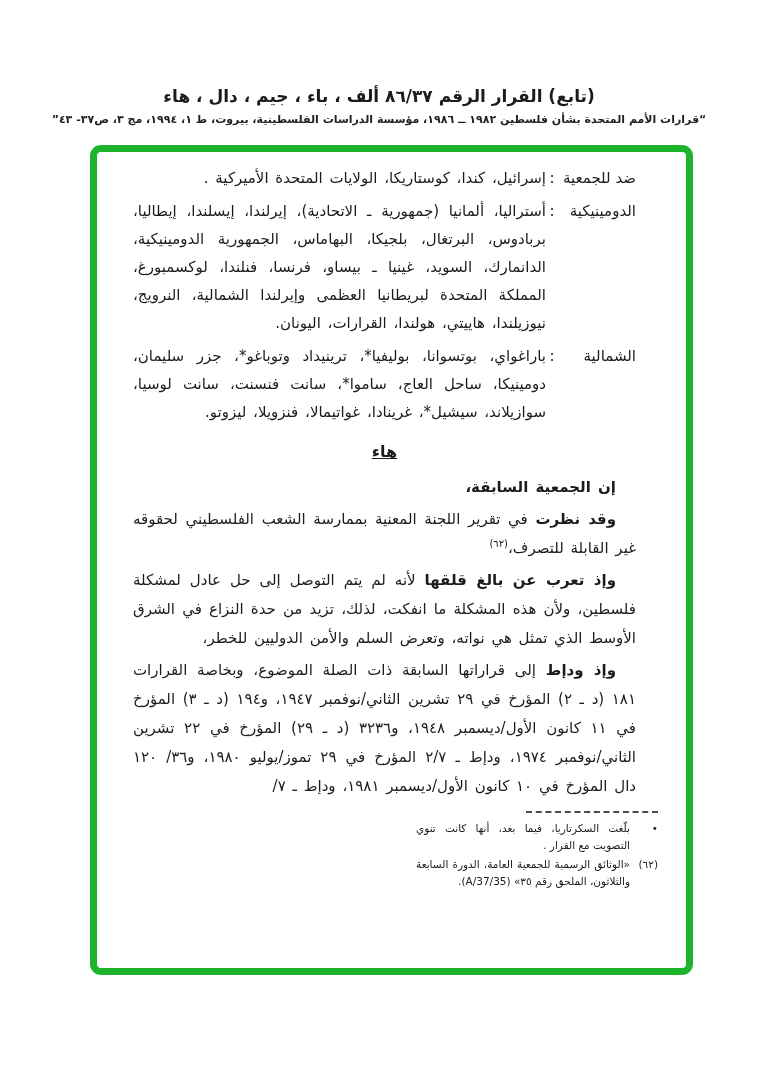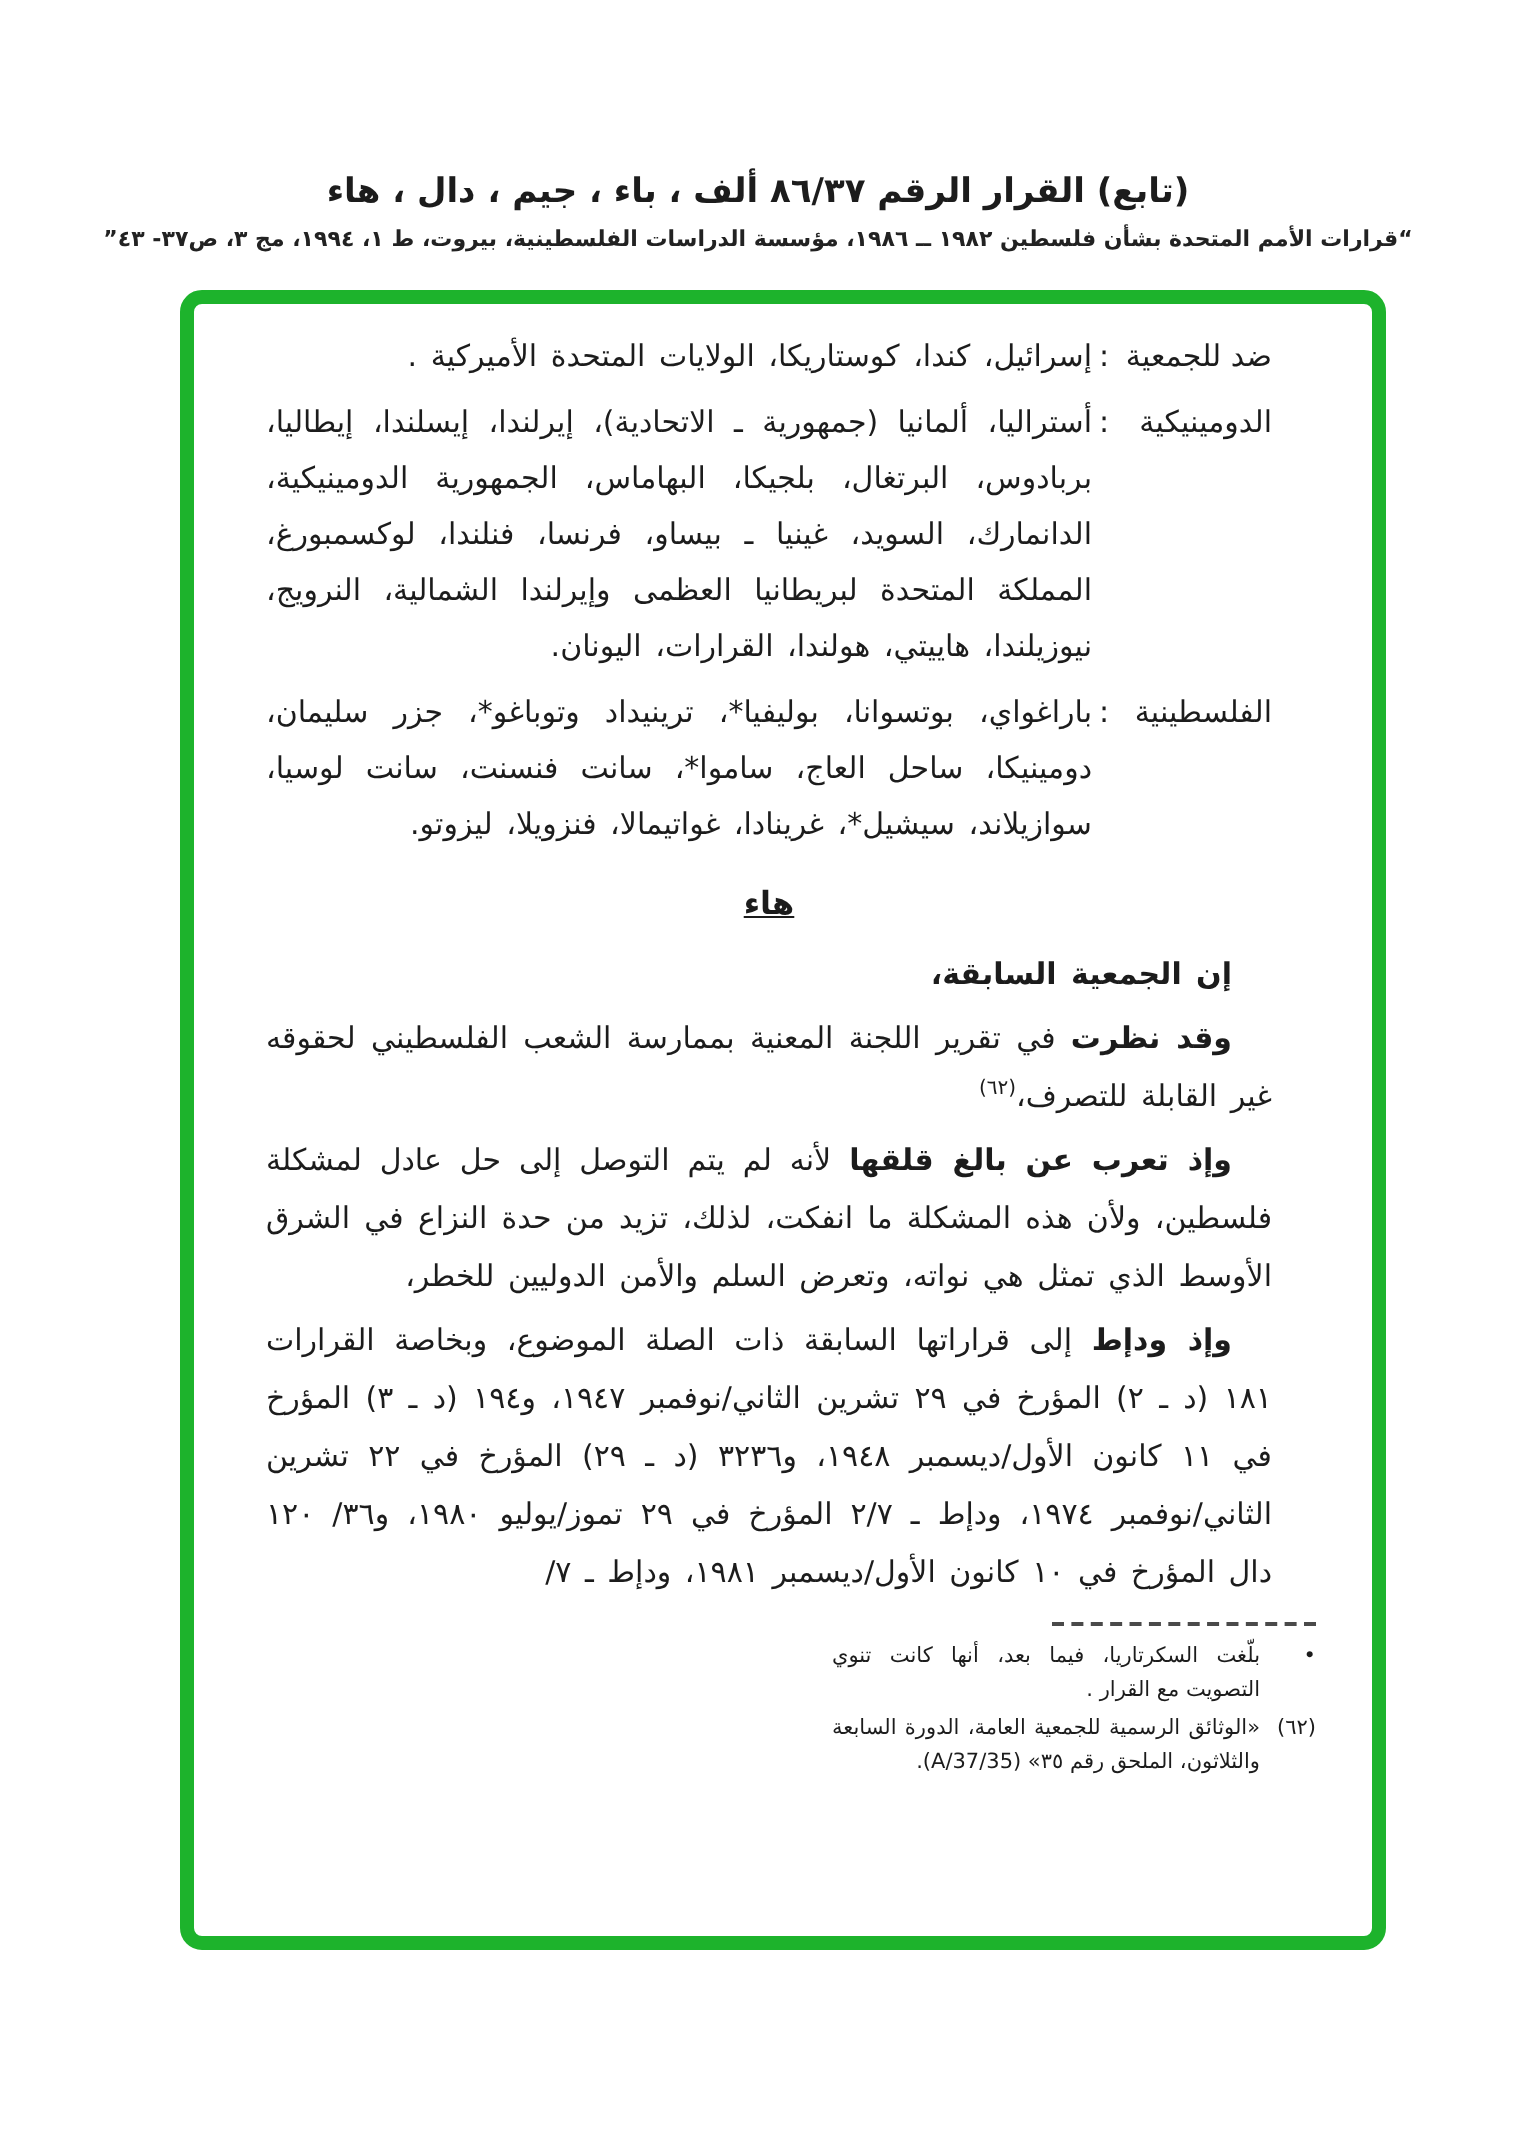--- a/index.html
+++ b/index.html
@@ -63,21 +63,21 @@
         <span class="vote-label">ضد للجمعية</span>
         <span class="vote-colon">:</span>
         <span class="vote-text">إسرائيل، كندا، كوستاريكا، الولايات المتحدة الأميركية .</span>
       </div>
       <div class="vote-row">
         <span class="vote-label">الدومينيكية</span>
         <span class="vote-colon">:</span>
         <span class="vote-text">أستراليا، ألمانيا (جمهورية ـ الاتحادية)، إيرلندا، إيسلندا، إيطاليا، بربادوس، البرتغال، بلجيكا، البهاماس، الجمهورية الدومينيكية، الدانمارك، السويد، غينيا ـ بيساو، فرنسا، فنلندا، لوكسمبورغ، المملكة المتحدة لبريطانيا العظمى وإيرلندا الشمالية، النرويج، نيوزيلندا، هاييتي، هولندا، القرارات، اليونان.</span>
       </div>
       <div class="vote-row">
-        <span class="vote-label">الفلسطينية</span>
+        <span class="vote-label">الشمالية</span>
         <span class="vote-colon">:</span>
         <span class="vote-text">باراغواي، بوتسوانا، بوليفيا*، ترينيداد وتوباغو*، جزر سليمان، دومينيكا، ساحل العاج، ساموا*، سانت فنسنت، سانت لوسيا، سوازيلاند، سيشيل*، غرينادا، غواتيمالا، فنزويلا، ليزوتو.</span>
       </div>
     </div>
 
     <div class="sec-head">هاء</div>
 
     <p class="para p-open">إن الجمعية السابقة،</p>
 
     <p class="para"><span class="lead">وقد نظرت</span><span> في تقرير اللجنة المعنية بممارسة الشعب الفلسطيني لحقوقه غير القابلة للتصرف،</span><sup>(٦٢)</sup></p>

